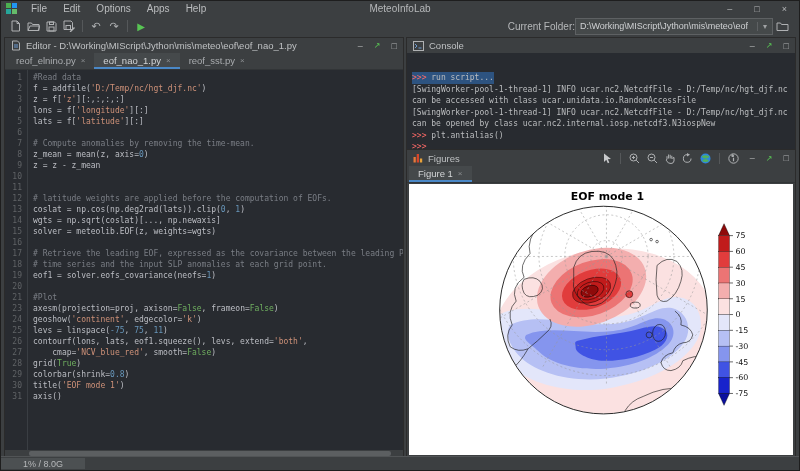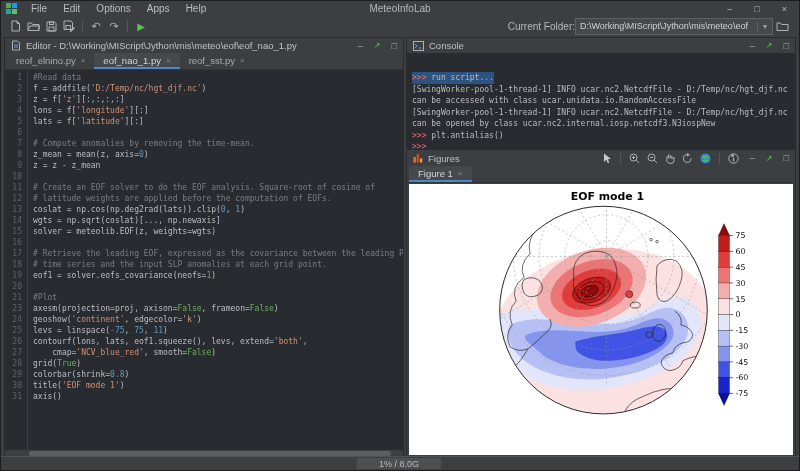--- a/index.html
+++ b/index.html
@@ -54,21 +54,21 @@
   .ctab.active{background:#4C5052;color:#D3D5D7;}
   
   #figures-panel{left:405px;right:3px;top:148px;height:309px;}
   .fhead{height:16px;display:flex;align-items:center;gap:5px;padding:0 6px;font-size:9.5px;flex:none;color:#BFC1C3;}
   .ftools{margin-left:auto;display:flex;align-items:center;gap:7px;}
   .fsep{width:1px;height:11px;background:#55585A;margin:0 1px;}
   .fig{flex:1;background:#FFFFFF;margin:1px 2px 2px 2px;position:relative;overflow:hidden;}
   .fig svg{position:absolute;inset:0;}
   
   .statusbar{position:absolute;left:0;right:0;bottom:0;height:13px;background:#3C3F41;border-top:1px solid #515456;
-             display:flex;align-items:center;justify-content:center;font-size:9px;color:#B6B8BA;}
+             display:flex;align-items:center;justify-content:flex-start;font-size:9px;color:#B6B8BA;}
   .memory{width:84px;height:11px;background:#4C5052;display:flex;align-items:center;justify-content:center;margin-right:2px;}
   svg .ic{stroke:#AFB1B3;fill:none;stroke-width:1;}
 </style>
 </head>
 <body>
 
 <div id="app">
 
   <div class="titlebar">
     <svg class="logo" viewBox="0 0 11 11">
@@ -169,21 +169,21 @@
     <div class="code-line"><span class="gnum">1</span><span class="ctext"><span class="tk-c">#Read data</span></span></div>
         <div class="code-line"><span class="gnum">2</span><span class="ctext"><span class="tk-p">f = addfile(</span><span class="tk-s">'D:/Temp/nc/hgt_djf.nc'</span><span class="tk-p">)</span></span></div>
         <div class="code-line"><span class="gnum">3</span><span class="ctext"><span class="tk-p">z = f[</span><span class="tk-s">'z'</span><span class="tk-p">][:,:,:,:]</span></span></div>
         <div class="code-line"><span class="gnum">4</span><span class="ctext"><span class="tk-p">lons = f[</span><span class="tk-s">'longitude'</span><span class="tk-p">][:]</span></span></div>
         <div class="code-line"><span class="gnum">5</span><span class="ctext"><span class="tk-p">lats = f[</span><span class="tk-s">'latitude'</span><span class="tk-p">][:]</span></span></div>
         <div class="code-line"><span class="gnum">6</span><span class="ctext"></span></div>
         <div class="code-line"><span class="gnum">7</span><span class="ctext"><span class="tk-c"># Compute anomalies by removing the time-mean.</span></span></div>
         <div class="code-line"><span class="gnum">8</span><span class="ctext"><span class="tk-p">z_mean = mean(z, axis=</span><span class="tk-n">0</span><span class="tk-p">)</span></span></div>
         <div class="code-line"><span class="gnum">9</span><span class="ctext"><span class="tk-p">z = z - z_mean</span></span></div>
         <div class="code-line"><span class="gnum">10</span><span class="ctext"></span></div>
-        <div class="code-line"><span class="gnum">11</span><span class="ctext"><span class="tk-c"># Create an EOF solver to do the EOF analysis. Square-root of cosine of</span></span></div>
+        <div class="code-line"><span class="gnum">11</span></div>
         <div class="code-line"><span class="gnum">12</span><span class="ctext"><span class="tk-c"># latitude weights are applied before the computation of EOFs.</span></span></div>
         <div class="code-line"><span class="gnum">13</span><span class="ctext"><span class="tk-p">coslat = np.cos(np.deg2rad(lats)).clip(</span><span class="tk-n">0</span><span class="tk-p">, </span><span class="tk-n">1</span><span class="tk-p">)</span></span></div>
         <div class="code-line"><span class="gnum">14</span><span class="ctext"><span class="tk-p">wgts = np.sqrt(coslat)[..., np.newaxis]</span></span></div>
         <div class="code-line"><span class="gnum">15</span><span class="ctext"><span class="tk-p">solver = meteolib.EOF(z, weights=wgts)</span></span></div>
         <div class="code-line"><span class="gnum">16</span><span class="ctext"></span></div>
         <div class="code-line"><span class="gnum">17</span><span class="ctext"><span class="tk-c"># Retrieve the leading EOF, expressed as the covariance between the leading PC</span></span></div>
         <div class="code-line"><span class="gnum">18</span><span class="ctext"><span class="tk-c"># time series and the input SLP anomalies at each grid point.</span></span></div>
         <div class="code-line"><span class="gnum">19</span><span class="ctext"><span class="tk-p">eof1 = solver.eofs_covariance(neofs=</span><span class="tk-n">1</span><span class="tk-p">)</span></span></div>
         <div class="code-line"><span class="gnum">20</span><span class="ctext"></span></div>
         <div class="code-line"><span class="gnum">21</span><span class="ctext"><span class="tk-c">#Plot</span></span></div>

